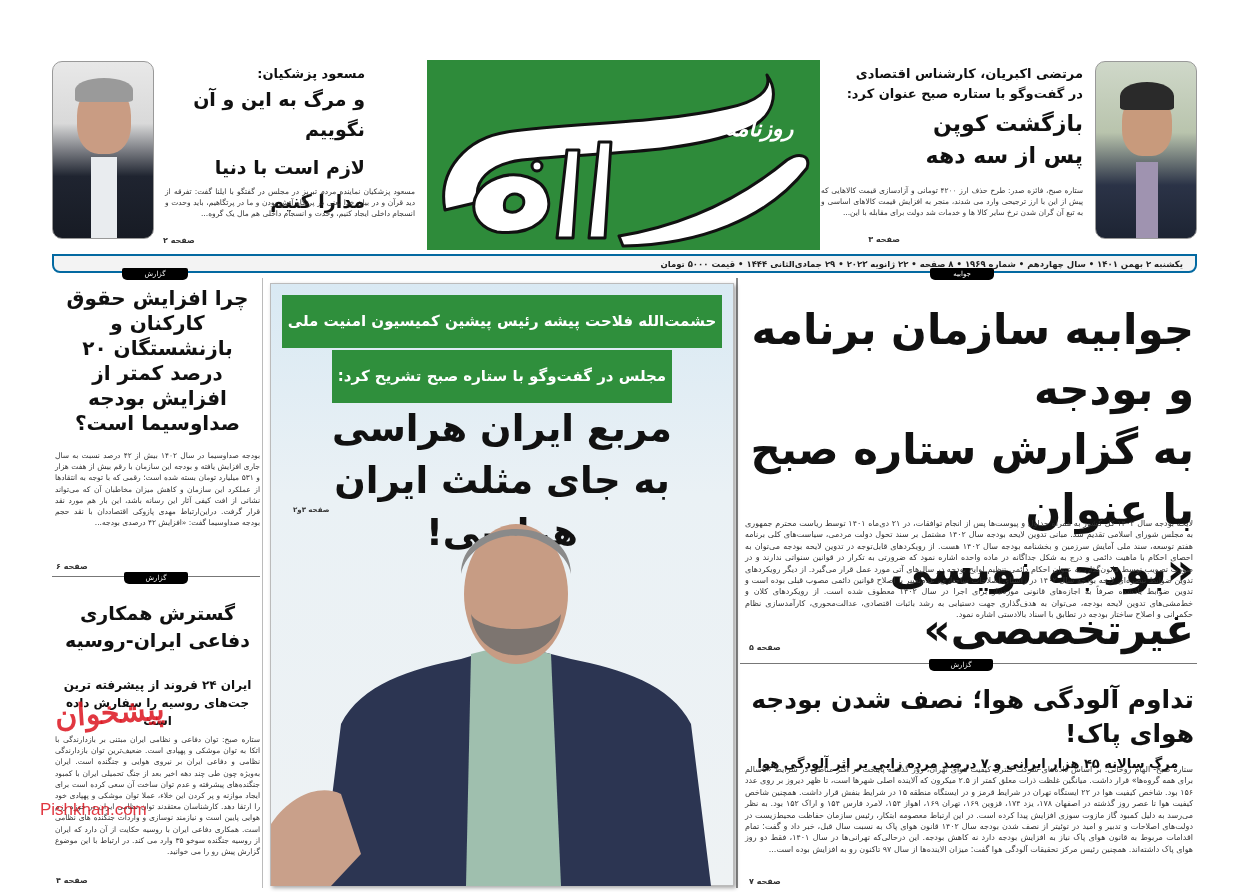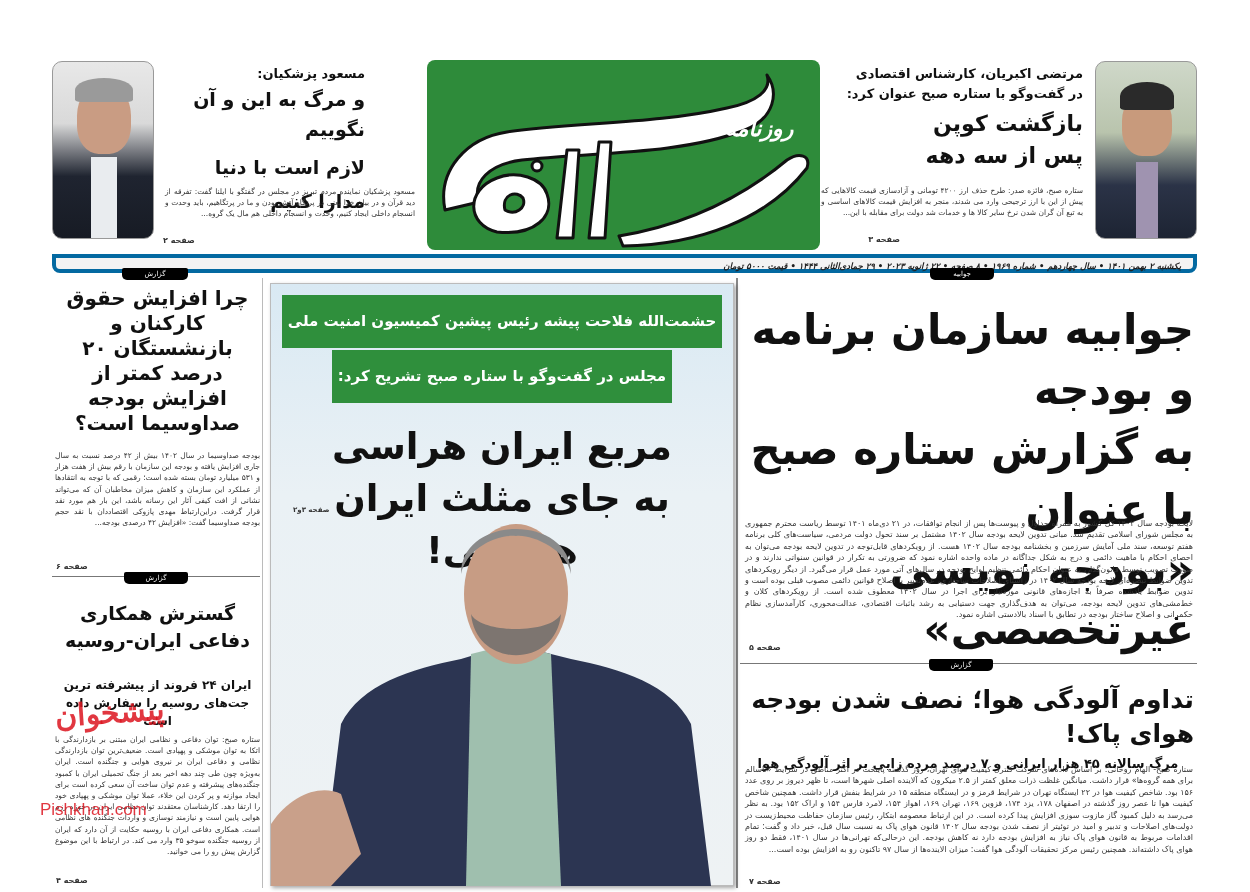--- a/index.html
+++ b/index.html
@@ -4,21 +4,21 @@
 <style>
   * { box-sizing: border-box; margin: 0; padding: 0; }
   html, body { width: 1250px; height: 892px; background: #ffffff; overflow: hidden; }
   body { position: relative; font-family: "DejaVu Sans", sans-serif; color: #111; direction: rtl; }
 
   .abs { position: absolute; }
 
   
   .logo-box {
     position: absolute; left: 427px; top: 60px; width: 393px; height: 190px;
-    background: #2e8b3a; border-radius: 8px; overflow: hidden;
+    background: #2e8b3a; border-radius: 0; overflow: hidden;
   }
   .logo-calligraphy {
     position: absolute; left: 0; top: 0; width: 100%; height: 100%;
   }
   .logo-ruznameh {
     position: absolute; left: 298px; top: 55px; font-size: 22px; color: #fff;
     font-family: "DejaVu Serif", serif; font-weight: bold; font-style: italic;
   }
 
   
@@ -31,21 +31,21 @@
   .face { position: absolute; border-radius: 45% 45% 40% 40%; }
 
   .t-kicker { font-size: 13px; font-weight: bold; line-height: 20px; text-align: right; color: #111; }
   .t-head { font-size: 22px; font-weight: bold; line-height: 32px; text-align: right; color: #111; }
   .t-body { font-size: 7.5px; line-height: 11px; text-align: justify; color: #333; }
   .t-page { font-size: 8px; font-weight: bold; color: #333; }
 
   
   .date-strip {
     position: absolute; left: 52px; top: 254px; width: 1145px; height: 19px;
-    background: #f3f3f3; border: 4px solid #0369a1; border-radius: 0 0 8px 8px; font-style: italic;
+    background: #f3f3f3; border: 2px solid #0369a1; border-radius: 0 0 8px 8px;
   }
   .date-text {
     position: absolute; right: 12px; top: 3px; font-size: 8.5px; color: #222; font-weight: bold;
   }
 
   
   .red-tag {
     position: absolute; height: 12px; background: #000000; color: #fff;
     font-size: 7px; text-align: center; line-height: 12px; border-radius: 2px 2px 5px 5px;
   }
@@ -137,21 +137,21 @@
 <div class="red-tag" style="left:930px;top:268px;width:64px;">جوابیه</div>
 <div class="red-tag" style="left:929px;top:659px;width:64px;">گزارش</div>
 <div class="red-tag" style="left:122px;top:268px;width:66px;">گزارش</div>
 <div class="red-tag" style="left:124px;top:572px;width:64px;">گزارش</div>
 
 <div class="feature-box">
   <div style="text-align:center;margin-top:11px;">
     <span class="green-kicker">حشمت‌الله فلاحت پیشه رئیس پیشین کمیسیون امنیت ملی</span><br>
     <span class="green-kicker" style="margin-top:2px;">مجلس در گفت‌وگو با ستاره صبح تشریح کرد:</span>
   </div>
-  <div class="feature-head" style="margin-top:18px;">مربع ایران هراسی</div>
+  <div class="feature-head" style="">مربع ایران هراسی</div>
   <div class="feature-head">به جای مثلث ایران هراسی!</div>
   <div class="abs t-page" style="left:22px;top:222px;font-size:7px;">صفحه ۳و۲</div>
 
   <div class="abs" style="left:0;top:210px;width:462px;height:392px;overflow:hidden;">
     <svg width="462" height="392" viewBox="0 0 462 392">
       <path d="M50 392 L70 230 C90 190,140 175,190 165 L240 150 L300 165 C350 175,400 190,420 230 L440 392 Z" fill="#2c3552"></path>
       <path d="M200 160 L240 150 L280 160 L290 392 L195 392 Z" fill="#9fbfae"></path>
       <ellipse cx="245" cy="100" rx="52" ry="70" fill="#c79c84"></ellipse>
       <path d="M190 80 C190 20,300 20,300 80 C296 55,260 40,245 42 C225 40,195 55,190 80 Z" fill="#8a8a8a"></path>
       <path d="M200 120 C205 175,285 175,290 120 C280 140,210 140,200 120 Z" fill="#7d7570"></path>

